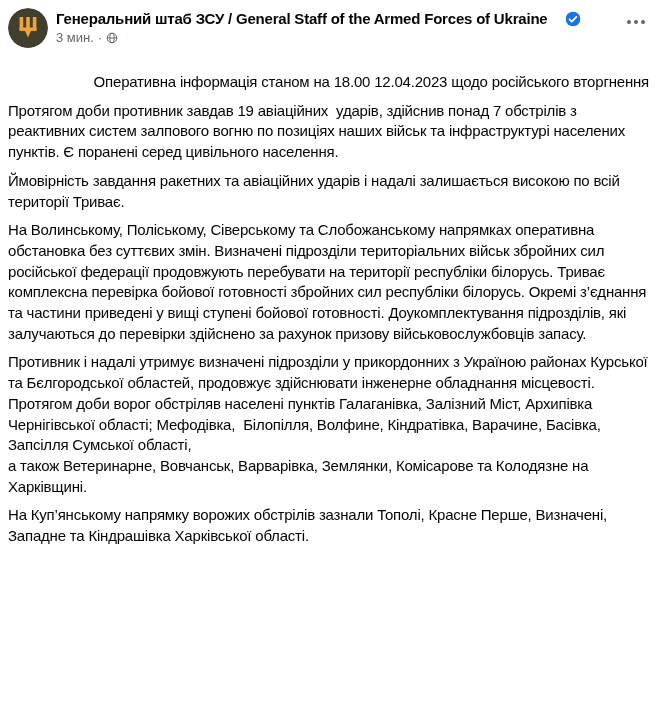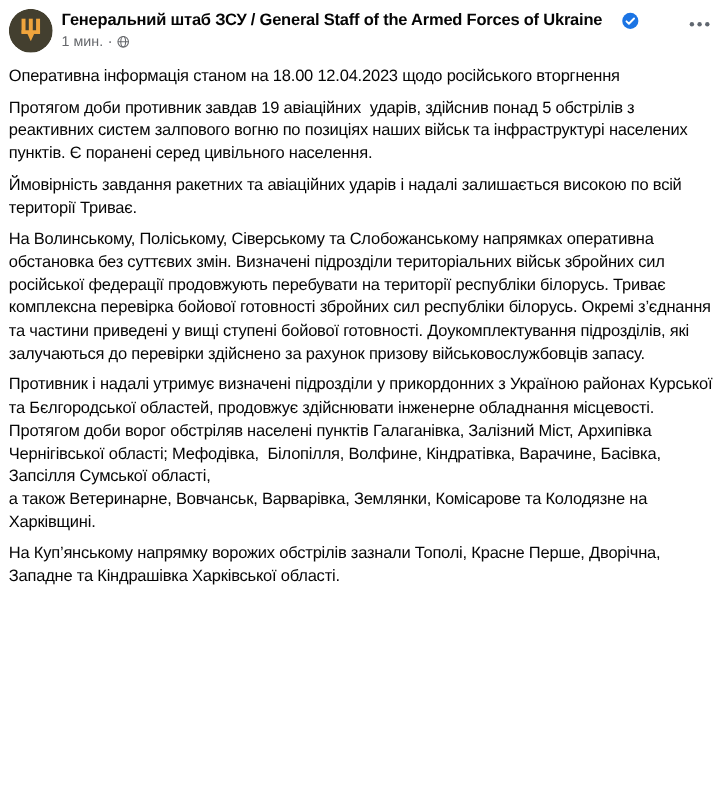--- a/index.html
+++ b/index.html
@@ -67,21 +67,21 @@
     padding: 6px 12px 0 8px;
     color: #050505;
   }
   .post-body p {
     font-size: 15px;
     line-height: 20.7px;
     letter-spacing: -0.2px;
     margin: 8px 0 0 0;
     white-space: pre-wrap;
   }
-  .post-body p:first-child { margin-top: 6px; }
+  .post-body p:first-child { margin-top: 18px; text-align: right; }
 </style>
 </head>
 <body>
 
 <div class="post">
 
   <div class="post-header">
 
     <div class="avatar">
       <svg width="40" height="40" viewBox="0 0 40 40">
@@ -100,21 +100,21 @@
       <div class="title-row">
         <span class="page-name">Генеральний штаб ЗСУ / General Staff of the Armed Forces of Ukraine</span>
         <span class="verified-badge">
           <svg width="16" height="16" viewBox="0 0 24 24">
             <circle cx="12" cy="12" r="11" fill="#1B74E4"></circle>
             <path d="M6.8 12.6l3.3 3.3 7-7.2" stroke="#ffffff" stroke-width="2.6" fill="none" stroke-linecap="round" stroke-linejoin="round"></path>
           </svg>
         </span>
       </div>
       <div class="meta-row">
-        <span class="timestamp">1 мин.</span>
+        <span class="timestamp">3 мин.</span>
         <span>·</span>
         <span class="globe">
           <svg width="12" height="12" viewBox="0 0 16 16" fill="none" stroke="#65676B" stroke-width="1.3">
             <circle cx="8" cy="8" r="6.4"></circle>
             <ellipse cx="8" cy="8" rx="2.9" ry="6.4"></ellipse>
             <path d="M1.6 8 h12.8"></path>
           </svg>
         </span>
       </div>
     </div>
@@ -122,21 +122,21 @@
     <div class="more-btn">
       <span class="dot"></span>
       <span class="dot"></span>
       <span class="dot"></span>
     </div>
 
   </div>
 
   <div class="post-body">
     <p>Оперативна інформація станом на 18.00 12.04.2023 щодо російського вторгнення</p>
-    <p>Протягом доби противник завдав 19 авіаційних  ударів, здійснив понад 5 обстрілів з реактивних систем залпового вогню по позиціях наших військ та інфраструктурі населених пунктів. Є поранені серед цивільного населення.</p>
+    <p>Протягом доби противник завдав 19 авіаційних  ударів, здійснив понад 7 обстрілів з реактивних систем залпового вогню по позиціях наших військ та інфраструктурі населених пунктів. Є поранені серед цивільного населення.</p>
     <p>Ймовірність завдання ракетних та авіаційних ударів і надалі залишається високою по всій території Триває.</p>
     <p>На Волинському, Поліському, Сіверському та Слобожанському напрямках оперативна обстановка без суттєвих змін. Визначені підрозділи територіальних військ збройних сил російської федерації продовжують перебувати на території республіки білорусь. Триває комплексна перевірка бойової готовності збройних сил республіки білорусь. Окремі з’єднання та частини приведені у вищі ступені бойової готовності. Доукомплектування підрозділів, які залучаються до перевірки здійснено за рахунок призову військовослужбовців запасу.</p>
     <p>Противник і надалі утримує визначені підрозділи у прикордонних з Україною районах Курської та Бєлгородської областей, продовжує здійснювати інженерне обладнання місцевості. Протягом доби ворог обстріляв населені пунктів Галаганівка, Залізний Міст, Архипівка Чернігівської області; Мефодівка,  Білопілля, Волфине, Кіндратівка, Варачине, Басівка, Запсілля Сумської області,
 а також Ветеринарне, Вовчанськ, Варварівка, Землянки, Комісарове та Колодязне на Харківщині.</p>
-    <p>На Куп’янському напрямку ворожих обстрілів зазнали Тополі, Красне Перше, Дворічна, Западне та Кіндрашівка Харківської області.</p>
+    <p>На Куп’янському напрямку ворожих обстрілів зазнали Тополі, Красне Перше, Визначені, Западне та Кіндрашівка Харківської області.</p>
   </div>
 
 </div>
 
 </body></html>

